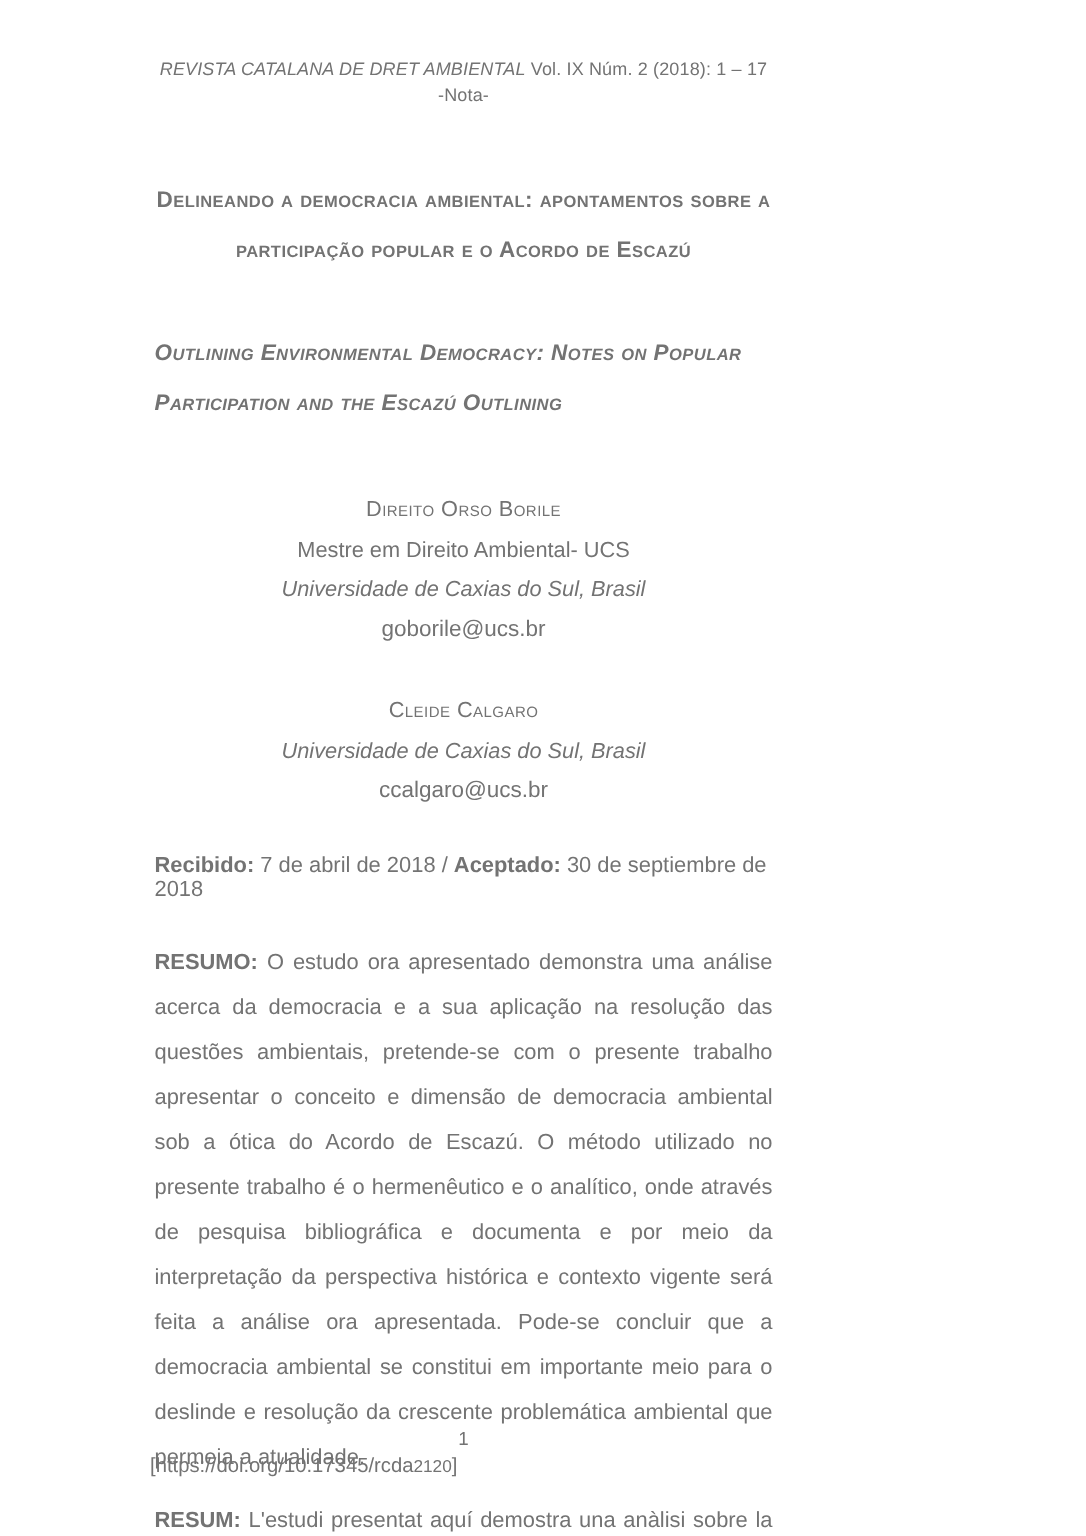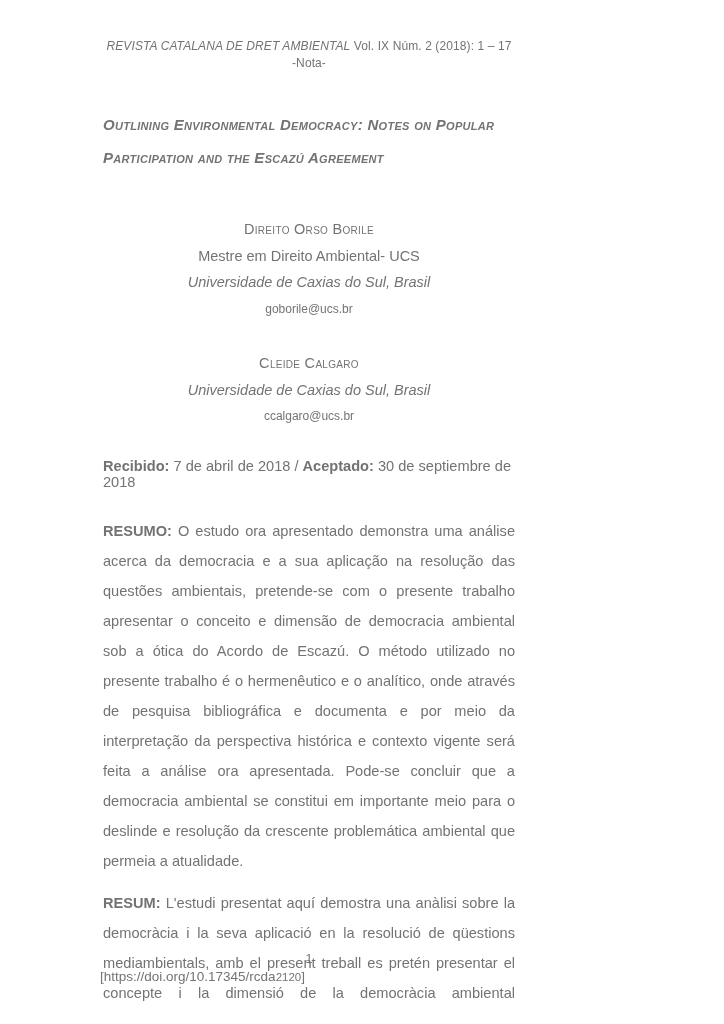--- a/index.html
+++ b/index.html
@@ -42,21 +42,21 @@
     line-height: 33px;
     letter-spacing: 0.3px;
   }
   .tline { display: block; font-weight: inherit; }
 
   .author-block { text-align: center; font-size: 14.5px; line-height: 26.5px; }
   .author-block-1 { margin-top: 42px; }
   .author-block-2 { margin-top: 28px; }
   .author-name { font-variant: small-caps; letter-spacing: 0.3px; }
   .author-affiliation { font-style: italic; }
-  .author-email { font-size: 12px; }
+  .author-email { font-size: 15px; }
 
   .dates-line { margin-top: 28px; font-size: 14.6px; }
   .b { font-weight: 700; }
 
   .abstract {
     margin: 26px 0 0 0;
     font-size: 14.6px;
     line-height: 30px;
     text-align: justify;
   }
@@ -82,24 +82,28 @@
 <body>
 
 <div class="page">
   <div class="content">
 
     <div class="journal-header">
       <div><span class="italic">REVISTA CATALANA DE DRET AMBIENTAL</span><span> Vol. IX Núm. 2 (2018): 1 – 17</span></div>
       <div>-Nota-</div>
     </div>
 
+    <h1 class="title-pt">
+      <span class="tline">Delineando a democracia ambiental: apontamentos sobre a</span>
+      <span class="tline">participação popular e o Acordo de Escazú</span>
+    </h1>
 
     <h2 class="title-en">
       <span class="tline">Outlining Environmental Democracy: Notes on Popular</span>
-      <span class="tline">Participation and the Escazú Agreement</span>
+      <span class="tline">Participation and the Escazú Outlining</span>
     </h2>
 
     <div class="author-block author-block-1">
       <div class="author-name">Direito Orso Borile</div>
       <div class="author-degree">Mestre em Direito Ambiental- UCS</div>
       <div class="author-affiliation">Universidade de Caxias do Sul, Brasil</div>
       <div class="author-email">goborile@ucs.br</div>
     </div>
 
     <div class="author-block author-block-2">

